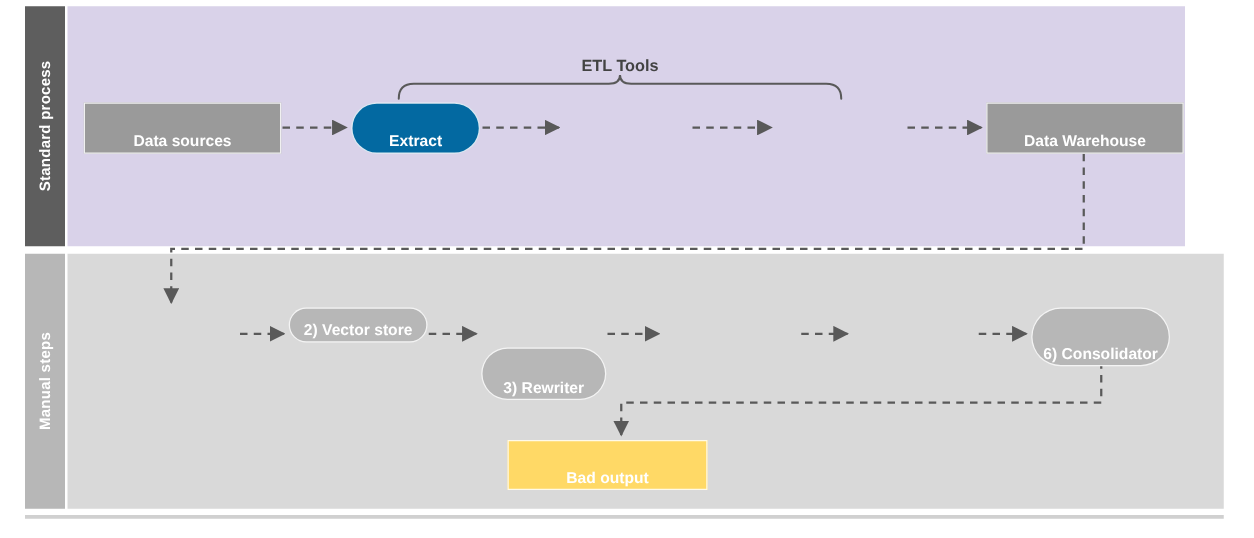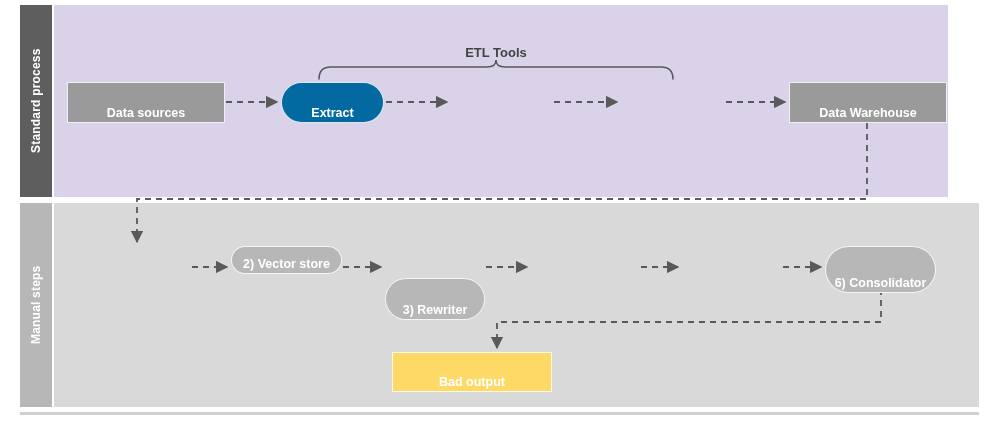--- a/index.html
+++ b/index.html
@@ -161,17 +161,17 @@
   <div class="node pill softgrey" style="left:385px; top:246px; width:100px; height:42px;margin-top:32px;">
     <span>3) Rewriter</span>
   </div>
 
 
 
   <div class="node pill softgrey" style="left:825px; top:246px; width:111px; height:47px;">
     <span>6) Consolidator</span>
   </div>
 
-  <div class="node rect yellow" style="left:392px; top:352px; width:160px; height:40px;">
+  <div class="node rect yellow" style="left:406px; top:352px; width:160px; height:40px;">
     <span>Bad output</span>
   </div>
 
 </div>
 
 </body></html>

